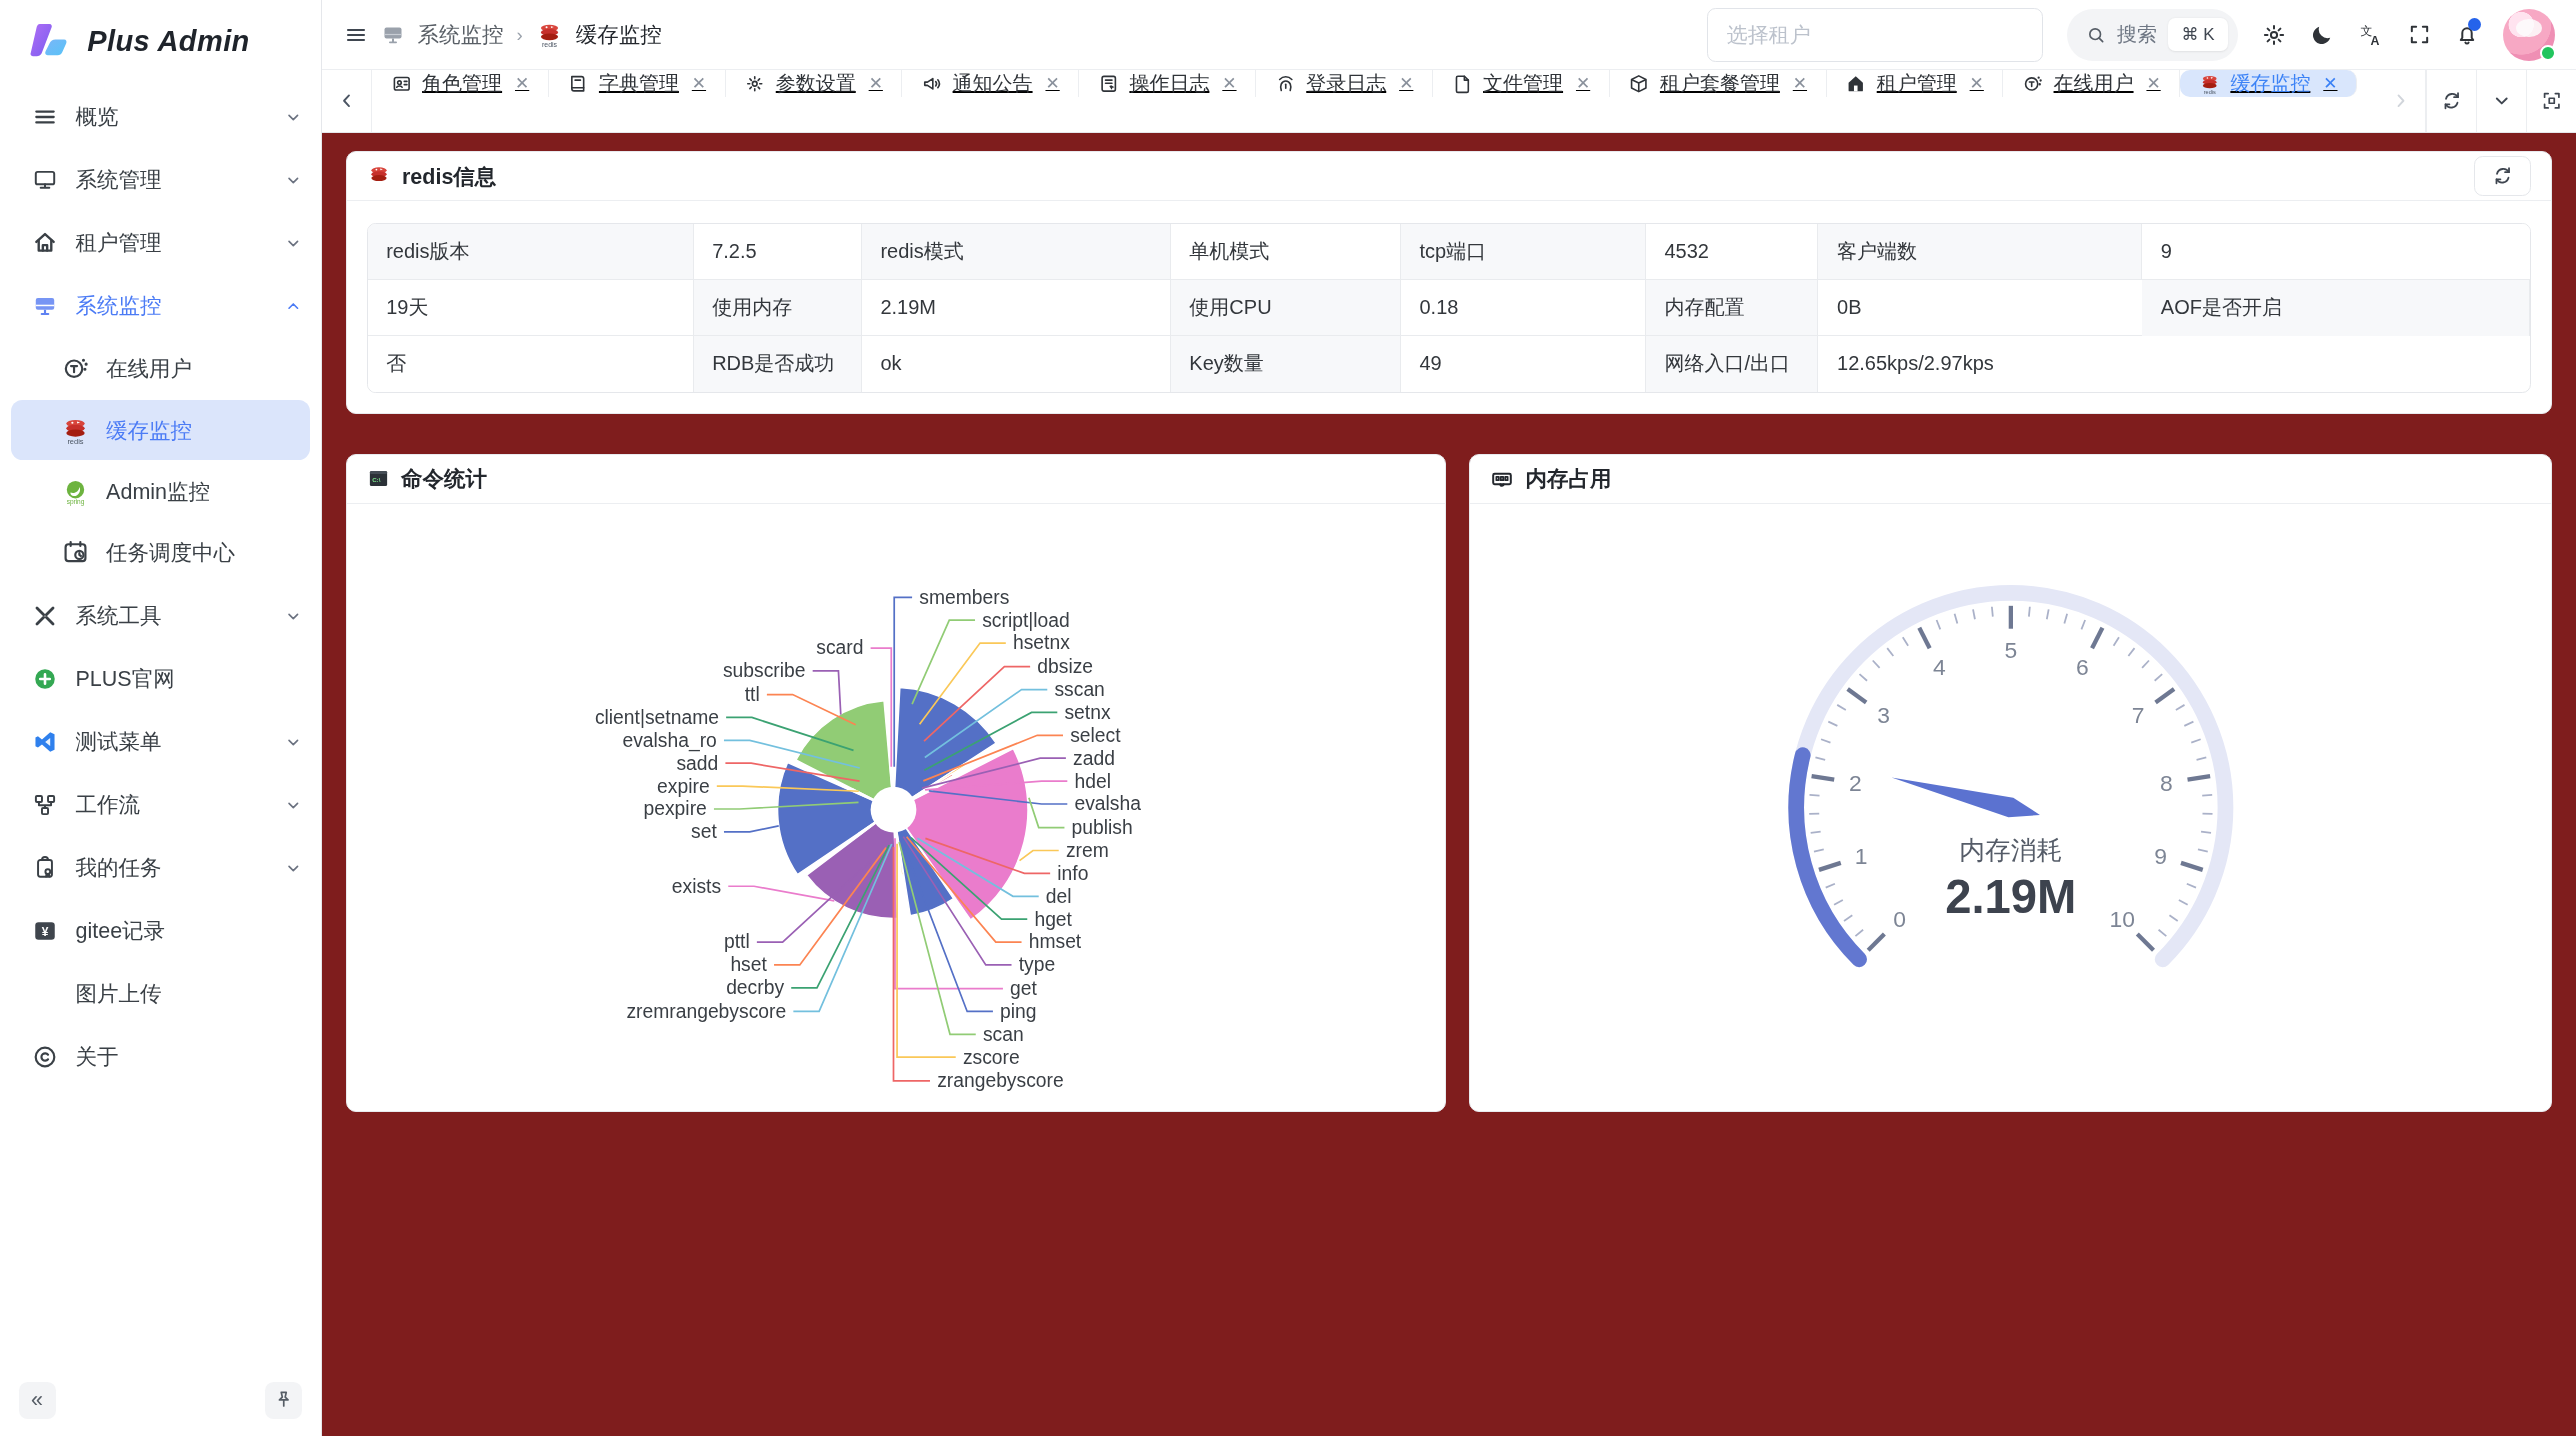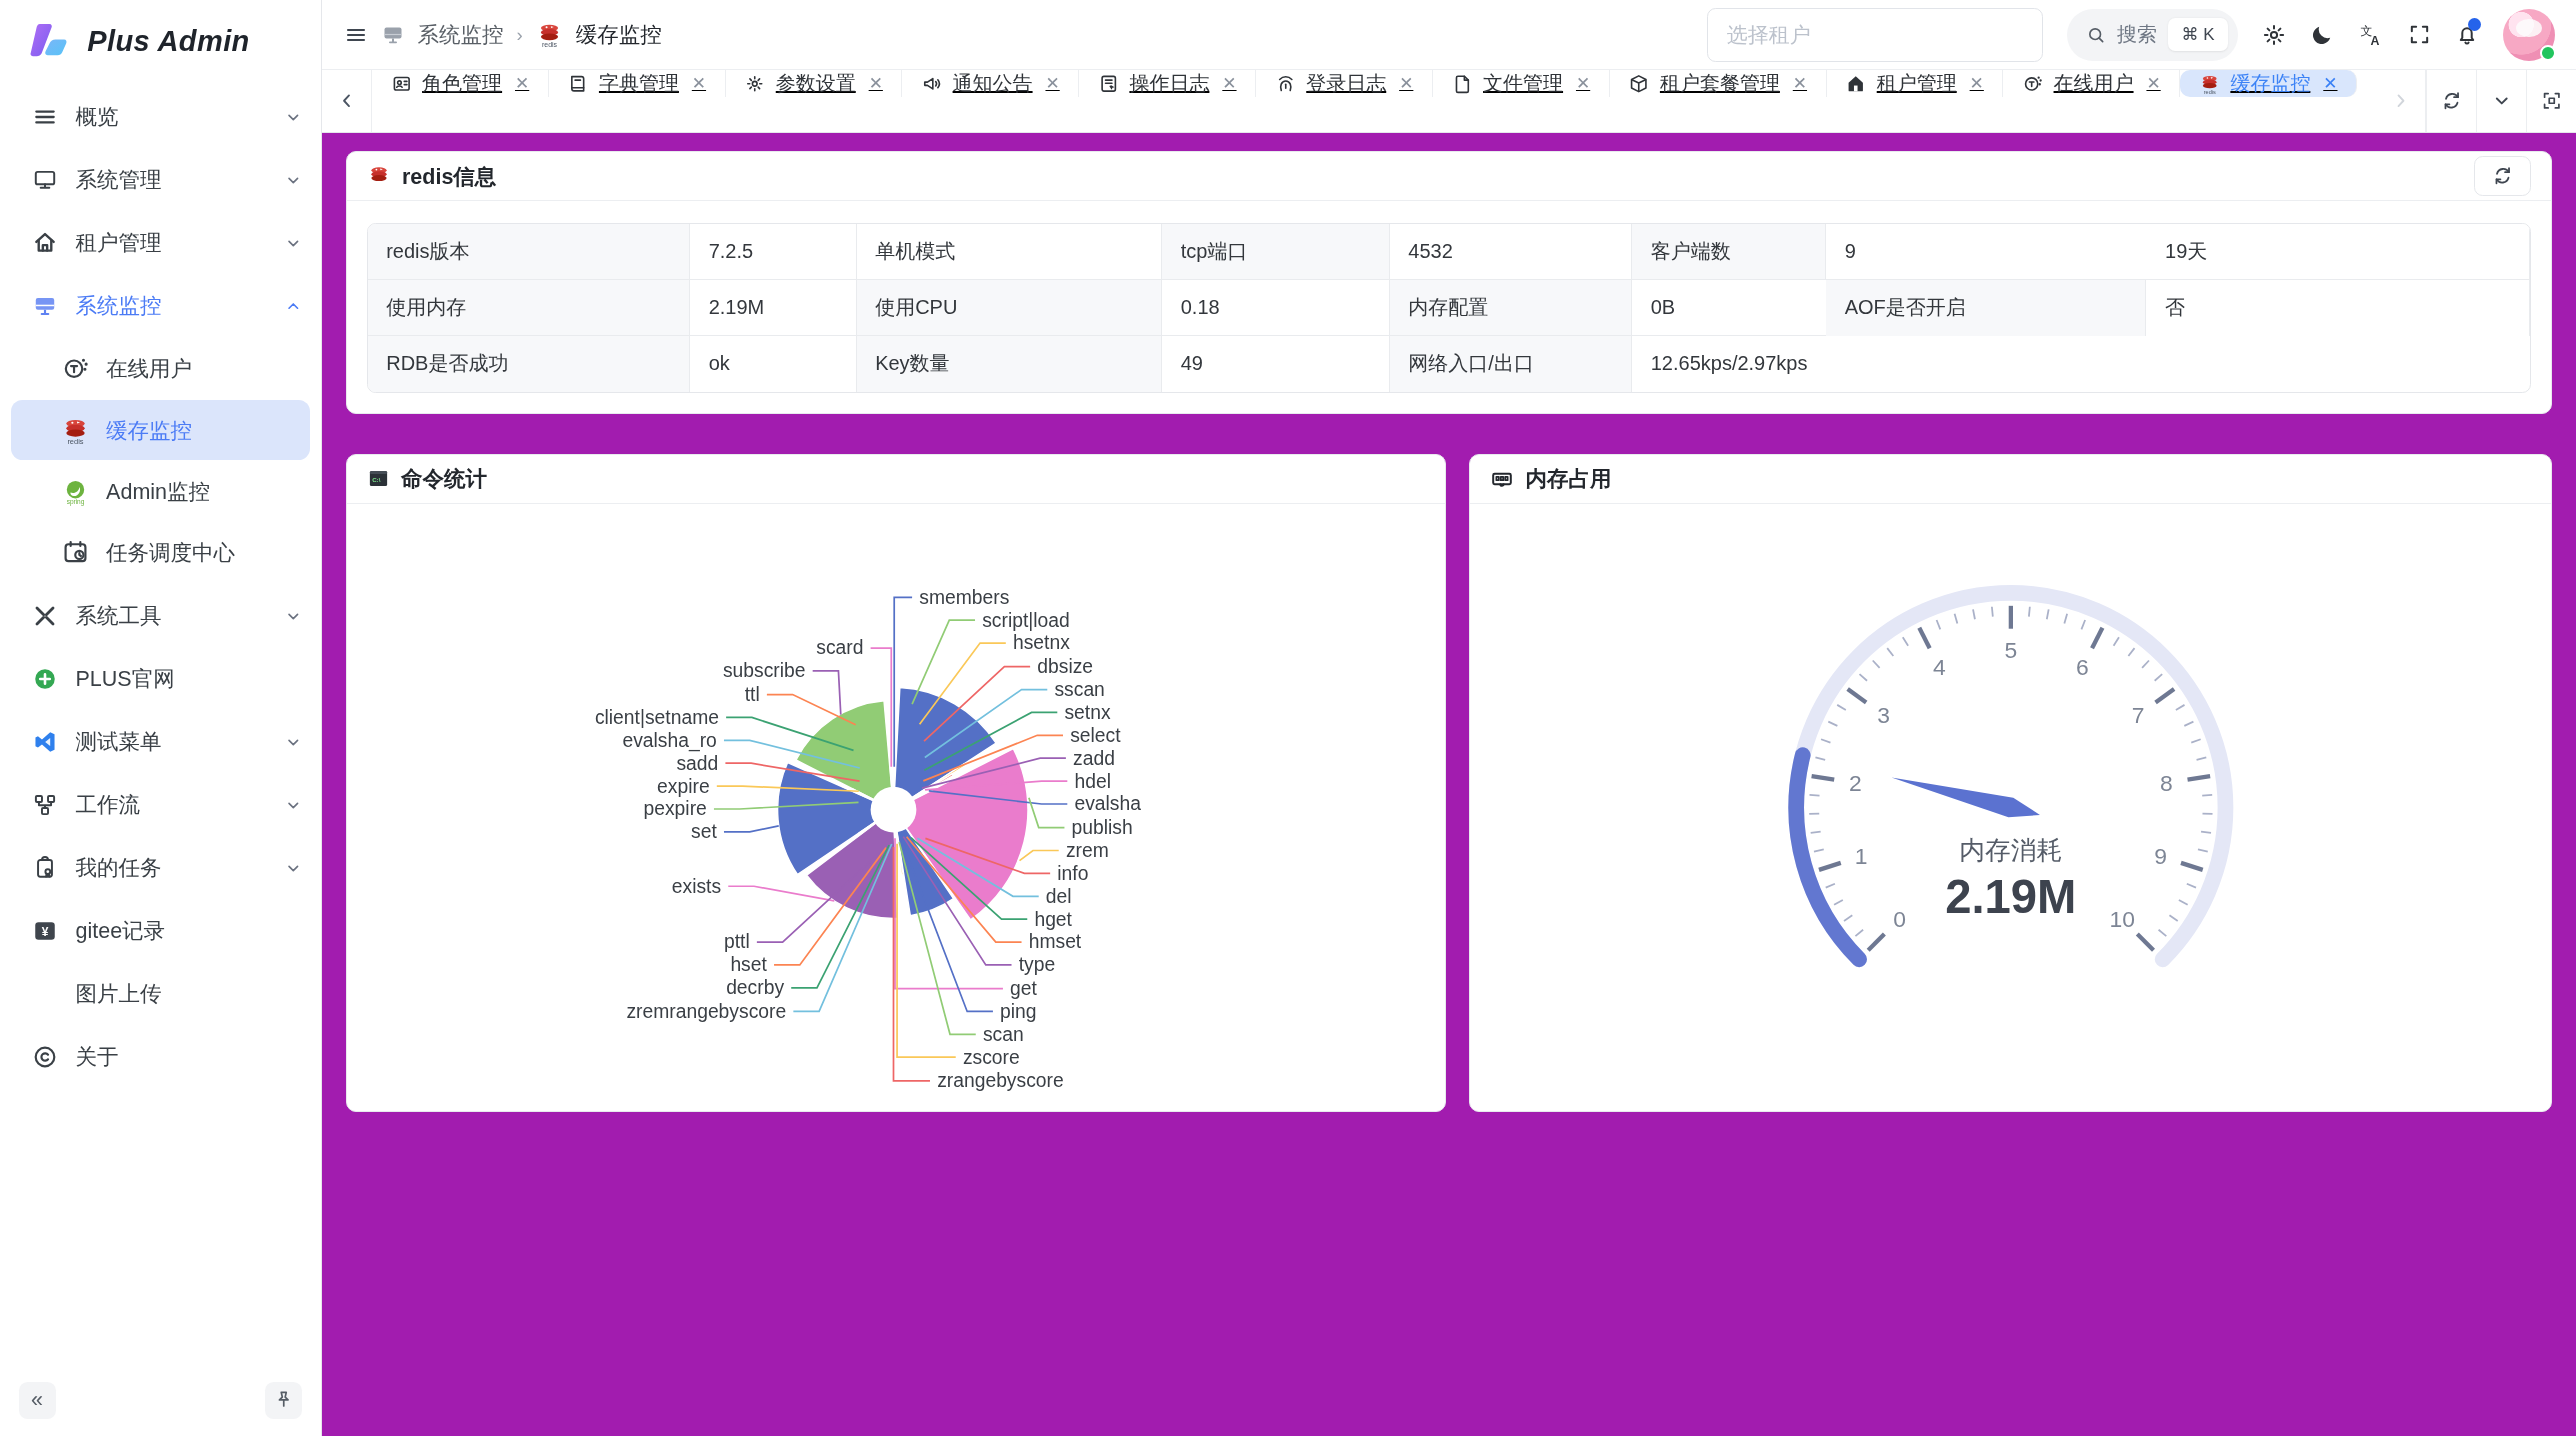--- a/index.html
+++ b/index.html
@@ -47,21 +47,21 @@
   .tabs-strip { display:flex; align-items:flex-start; flex:1; overflow:hidden;text-decoration:underline; }
   .tab { display:flex; align-items:center; gap:10px; padding:0 18.6px; border-right:0.7px solid #eceef1; font-size:20px; color:#2f3338; cursor:pointer; white-space:nowrap; }
   .tab .t-close { font-size:17px; color:#8a919c; margin-left:2.9px; }
   .tab.active { background:#d9e6fc; color:#3b82f6; border-radius:10px; }
   .tab.active .t-close { color:#3b82f6; }
   .tab .t-icon { color:#2f3338; }
   .tab.active .t-icon { color:#3b82f6; }
   .tab-ctrl { width:50px; display:flex; align-items:center; justify-content:center; color:#3f4650; border-left:0.7px solid #eceef1; cursor:pointer; }
 
   
-  .content { position:absolute; left:322px; top:133px; right:0; bottom:0; background:#a21caf; padding:18px 24px 0 23.6px; }
+  .content { position:absolute; left:322px; top:133px; right:0; bottom:0; background:#7f1d1d; padding:18px 24px 0 23.6px; }
   .panel { background:#fff; border:0.7px solid #e8eaee; border-radius:10px; }
   .panel-head { height:49px; display:flex; align-items:center; gap:11.4px; padding:0 20px; border-bottom:0.7px solid #eceef1; font-size:21.5px; font-weight:700; color:#23272d; }
   .panel-head .ph-right { margin-left:auto; }
   .icon-btn { width:57px; height:40px; border:0.7px solid #e5e7eb; border-radius:8.6px; display:flex; align-items:center; justify-content:center; color:#3f4650; cursor:pointer; background:#fff; }
 
   .info-panel { margin-bottom:40px; }
   .info-table { margin:21.5px 20px 20px 20px; display:grid; grid-template-columns:1.53fr .79fr 1.45fr 1.08fr 1.15fr .81fr 1.52fr 1.82fr;
                 border:0.7px solid #e5e7eb; border-radius:8.6px; overflow:hidden; }
   .cell { height:56px; display:flex; align-items:center; padding:0 18.6px; font-size:20px; color:#33373c; border-right:0.7px solid #e9ebee; border-bottom:0.7px solid #e9ebee; background:#fff; }
   .cell.lab { background:#f7f8fa; }
@@ -560,20 +560,21 @@
       <span class="ph-right icon-btn" id="info-refresh">
           <svg width="21.5" height="21.5" viewBox="0 0 24 24" fill="none" stroke="currentColor" stroke-width="1.8" stroke-linecap="round" stroke-linejoin="round">
             <path d="M18.8 8A7.2 7.2 0 005.6 9.8M5.2 16a7.2 7.2 0 0013.2-1.8" stroke-width="2"></path>
             <path d="M19 3.6v4.4h-4.4M5 20.4V16h4.4" stroke-width="2"></path>
           </svg>
         </span>
     </div>
     <div class="info-table" id="info-table">
         <div class="cell lab">redis版本</div>
         <div class="cell">7.2.5</div>
+        <div class="cell lab">redis模式</div>
         <div class="cell">单机模式</div>
         <div class="cell lab">tcp端口</div>
         <div class="cell">4532</div>
         <div class="cell lab">客户端数</div>
         <div class="cell last-col">9</div>
         <div class="cell">19天</div>
         <div class="cell lab">使用内存</div>
         <div class="cell">2.19M</div>
         <div class="cell lab">使用CPU</div>
         <div class="cell">0.18</div>

